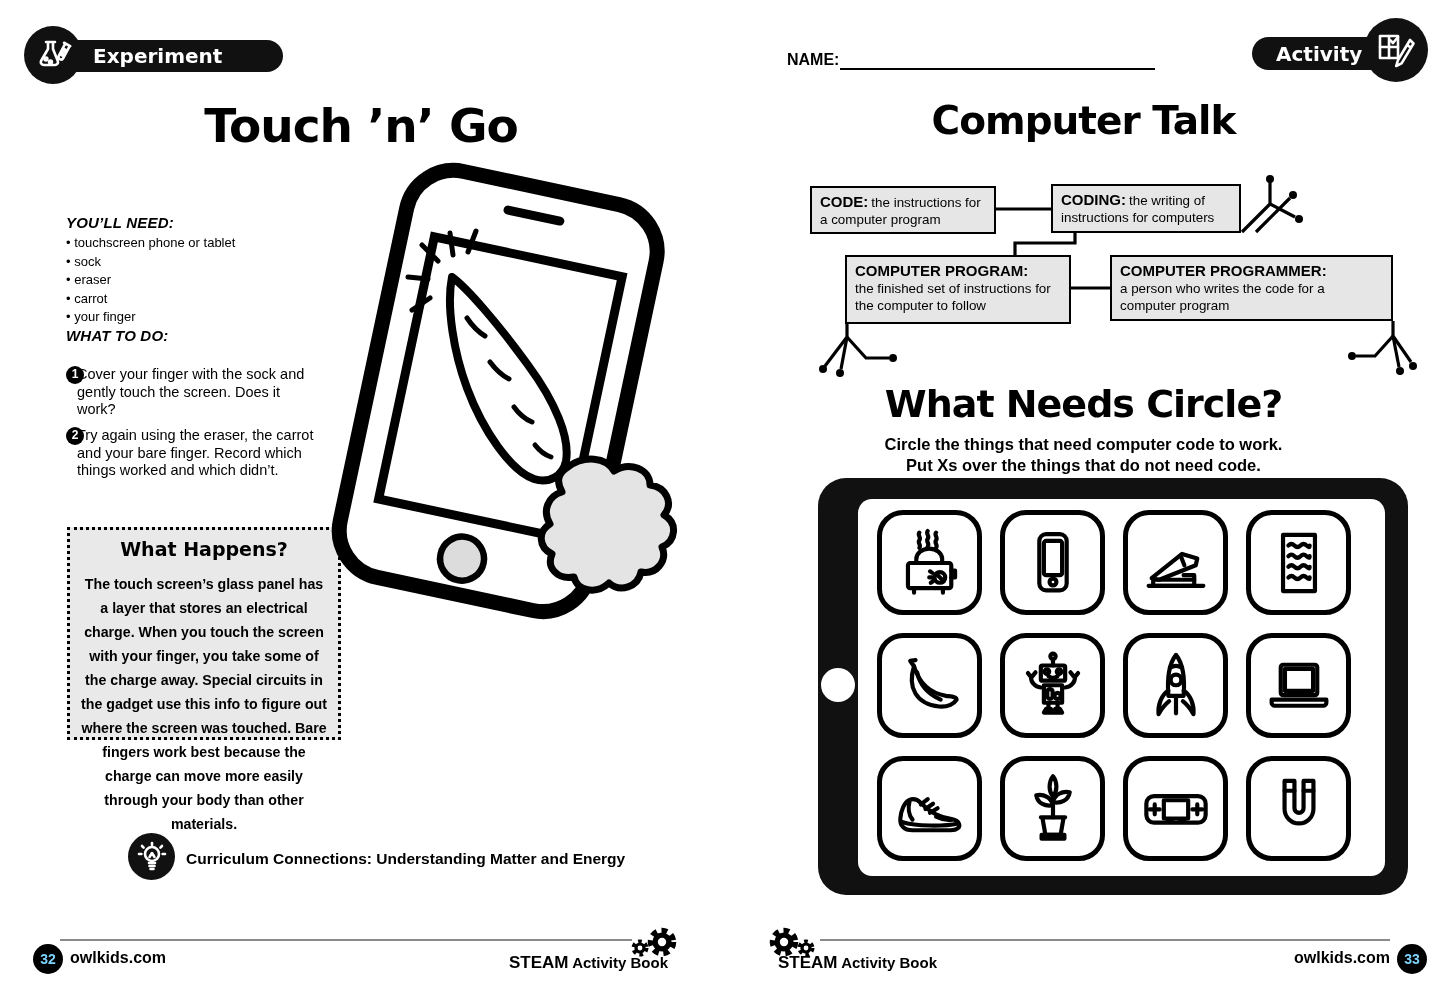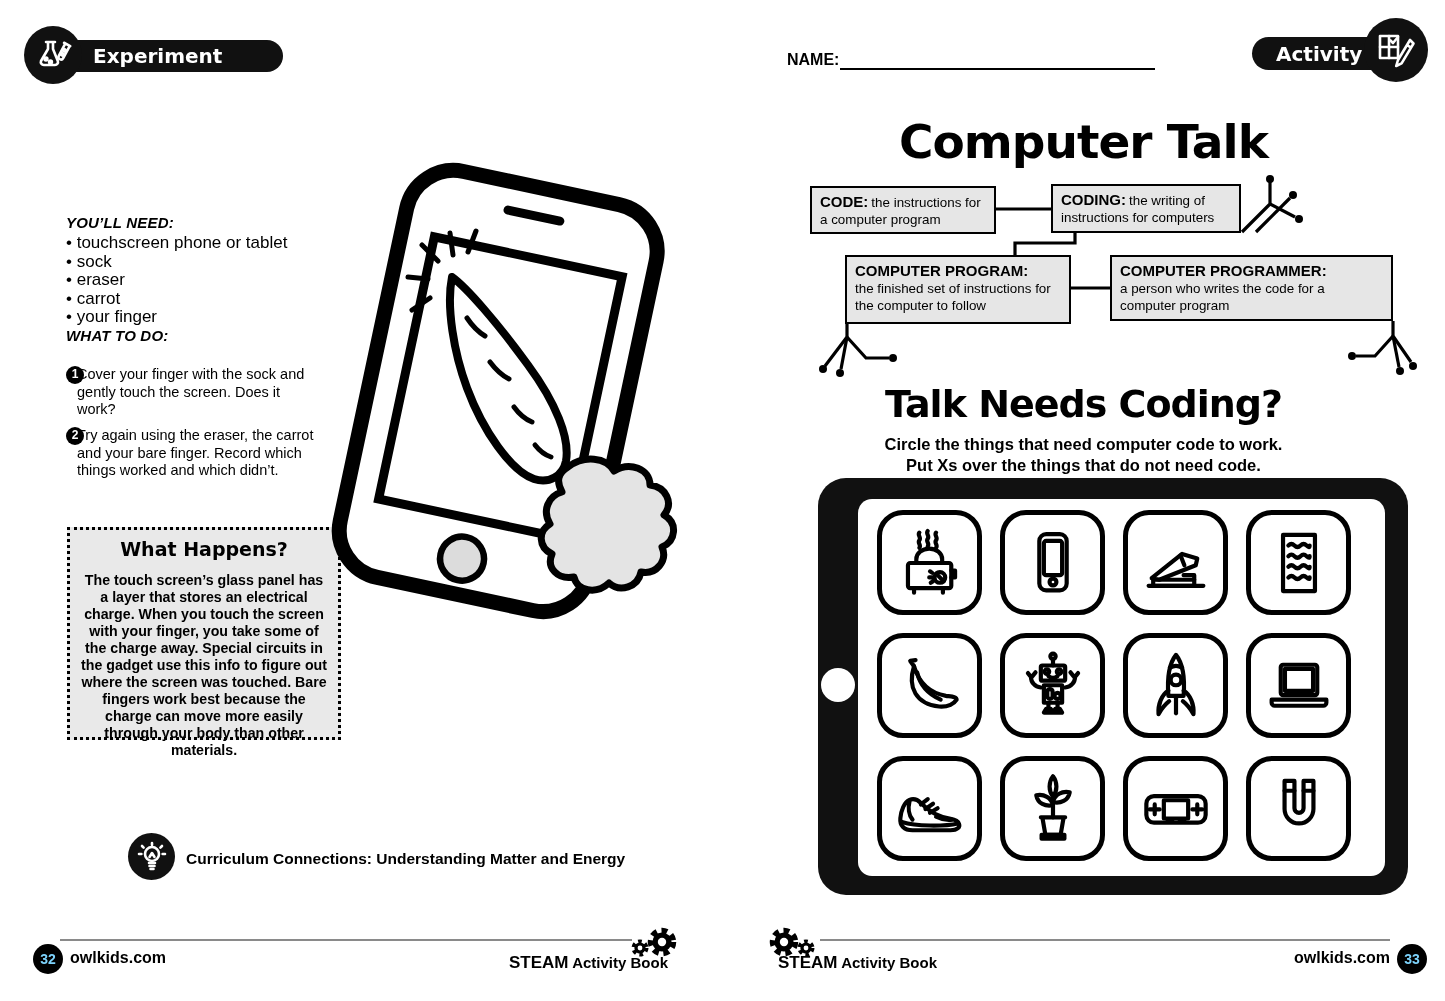--- a/index.html
+++ b/index.html
@@ -8,30 +8,30 @@
   .abs{position:absolute;}
   .rounded-title{font-family:"DejaVu Sans",sans-serif;font-weight:800;letter-spacing:-1px;}
 
   
   .badge-circle{background:#111;border-radius:50%;display:flex;align-items:center;justify-content:center;z-index:2;}
   .badge-pill{background:#111;color:#fff;border-radius:18px;display:flex;align-items:center;
               font-family:"DejaVu Sans",sans-serif;font-weight:800;font-size:20px;z-index:1;}
 
   
   .h-small{font-weight:700;font-size:15px;letter-spacing:.2px;}
-  ul.need{list-style:none;margin:0;padding:0;font-size:17px;line-height:18.5px;}
+  ul.need{list-style:none;margin:0;padding:0;font-size:13px;line-height:18.5px;}
   ul.need li::before{content:"• ";}
   .step{font-size:14.5px;line-height:17.5px;}
   .stepnum{position:absolute;left:0;top:0;width:18px;height:18px;background:#000;color:#fff;
            border-radius:50%;font-size:12px;font-weight:700;display:flex;align-items:center;justify-content:center;}
   .steptext{display:block;margin-left:11px;}
 
   .wh-box{background:#e9e9e9;border:3px dotted #000;padding:6px 9px;text-align:center;box-sizing:border-box;}
   .wh-title{font-family:"DejaVu Sans",sans-serif;font-weight:800;font-size:19px;margin:2px 0 12px 0;}
-  .wh-body{font-weight:700;font-size:14.2px;line-height:17px;}
+  .wh-body{font-weight:700;font-size:14.2px;line-height:24px;}
 
   .curr-text{font-weight:700;font-size:15.5px;}
 
   
   .rule{height:1.5px;background:#8a8a8a;}
   .pageno{width:30px;height:30px;background:#000;color:#7dd3fc;border-radius:50%;
           display:flex;align-items:center;justify-content:center;font-size:14px;font-weight:700;}
   .site{font-weight:700;font-size:16px;}
   .bookline{font-size:15px;font-weight:700;}
   .bookline b{font-size:17px;}
@@ -76,20 +76,21 @@
             <circle cx="17.5" cy="27" r="1.4"></circle>
           <g transform="rotate(28 29 18)">
               <path d="M26,8 h7 M27.5,8 v14 a2.5,2.5 0 0 0 5,0 V8"></path>
           <circle cx="30" cy="19" r="1.2"></circle>
               <circle cx="30" cy="14.5" r="1.2"></circle>
             </g>
         </g>
       </svg>
     </div>
 
+    <div class="abs rounded-title center" style="left:0;top:98px;width:722px;font-size:47px;">Touch ’n’ Go</div>
 
     <div class="abs h-small" style="left:66px;top:214px;font-style:italic;">YOU’LL NEED:</div>
     <ul class="abs need" style="left:66px;top:234px;width:270px;">
       <li>touchscreen phone or tablet</li>
       <li>sock</li>
       <li>eraser</li>
       <li>carrot</li>
       <li>your finger</li>
     </ul>
 
@@ -177,21 +178,21 @@
           <rect x="6" y="8" width="18" height="22"></rect>
           <path d="M15,8 V30 M6,19 H24"></path>
           <path d="M16.5,12.5 l2.5,2.5 l5,-6"></path>
           <g>
               <path d="M36,12 L24,32 l-1.8,6 l5.4,-2.6 L39.5,15.5 Z M33,17 l4,2.6"></path>
             </g>
         </g>
       </svg>
     </div>
 
-    <div class="abs rounded-title center" style="left:0;top:114px;width:723px;font-size:47px;">Computer Talk</div>
+    <div class="abs rounded-title center" style="left:0;top:98px;width:723px;font-size:39px;">Computer Talk</div>
 
     <svg class="abs" style="left:68px;top:170px;" width="640" height="215" viewBox="0 0 640 215">
       <g stroke="#000" stroke-width="3.2" fill="none">
         <path d="M206,39 H261"></path>
         <path d="M285,63 V73 H225 V85"></path>
         <path d="M281,118 H320"></path>
         <path d="M452,62 L480,34 V12"></path>
         <path d="M480,34 L505,47"></path>
         <path d="M466,62 L500,28"></path>
         <path d="M57,153 V167 L35,196"></path>
@@ -222,21 +223,21 @@
     </div>
     <div class="abs defbox" style="left:388px;top:255px;width:283px;min-height:66px;">
       <b>COMPUTER PROGRAMMER:</b><br>
       <span>a person who writes the code for a computer program</span>
     </div>
     <div class="abs defbox" style="left:123px;top:255px;width:226px;min-height:69px;">
       <b>COMPUTER PROGRAM:</b><br>
       <span>the finished set of instructions for the computer to follow</span>
     </div>
 
-    <div class="abs rounded-title center" style="left:0;top:382px;width:723px;font-size:38px;">Talk Needs Coding?</div>
+    <div class="abs rounded-title center" style="left:0;top:382px;width:723px;font-size:38px;">What Needs Circle?</div>
     <div class="abs instr center" style="left:0;top:435px;width:723px;">Circle the things that need computer code to work.</div>
     <div class="abs instr center" style="left:0;top:456px;width:723px;">Put Xs over the things that do not need code.</div>
 
     <div class="abs tablet" style="left:96px;top:478px;width:590px;height:417px;">
       <div class="tablet-home"></div>
       <div class="tablet-screen">
         <div class="icon-grid">
 
           <div class="cell">
             <svg viewBox="0 0 100 100">

